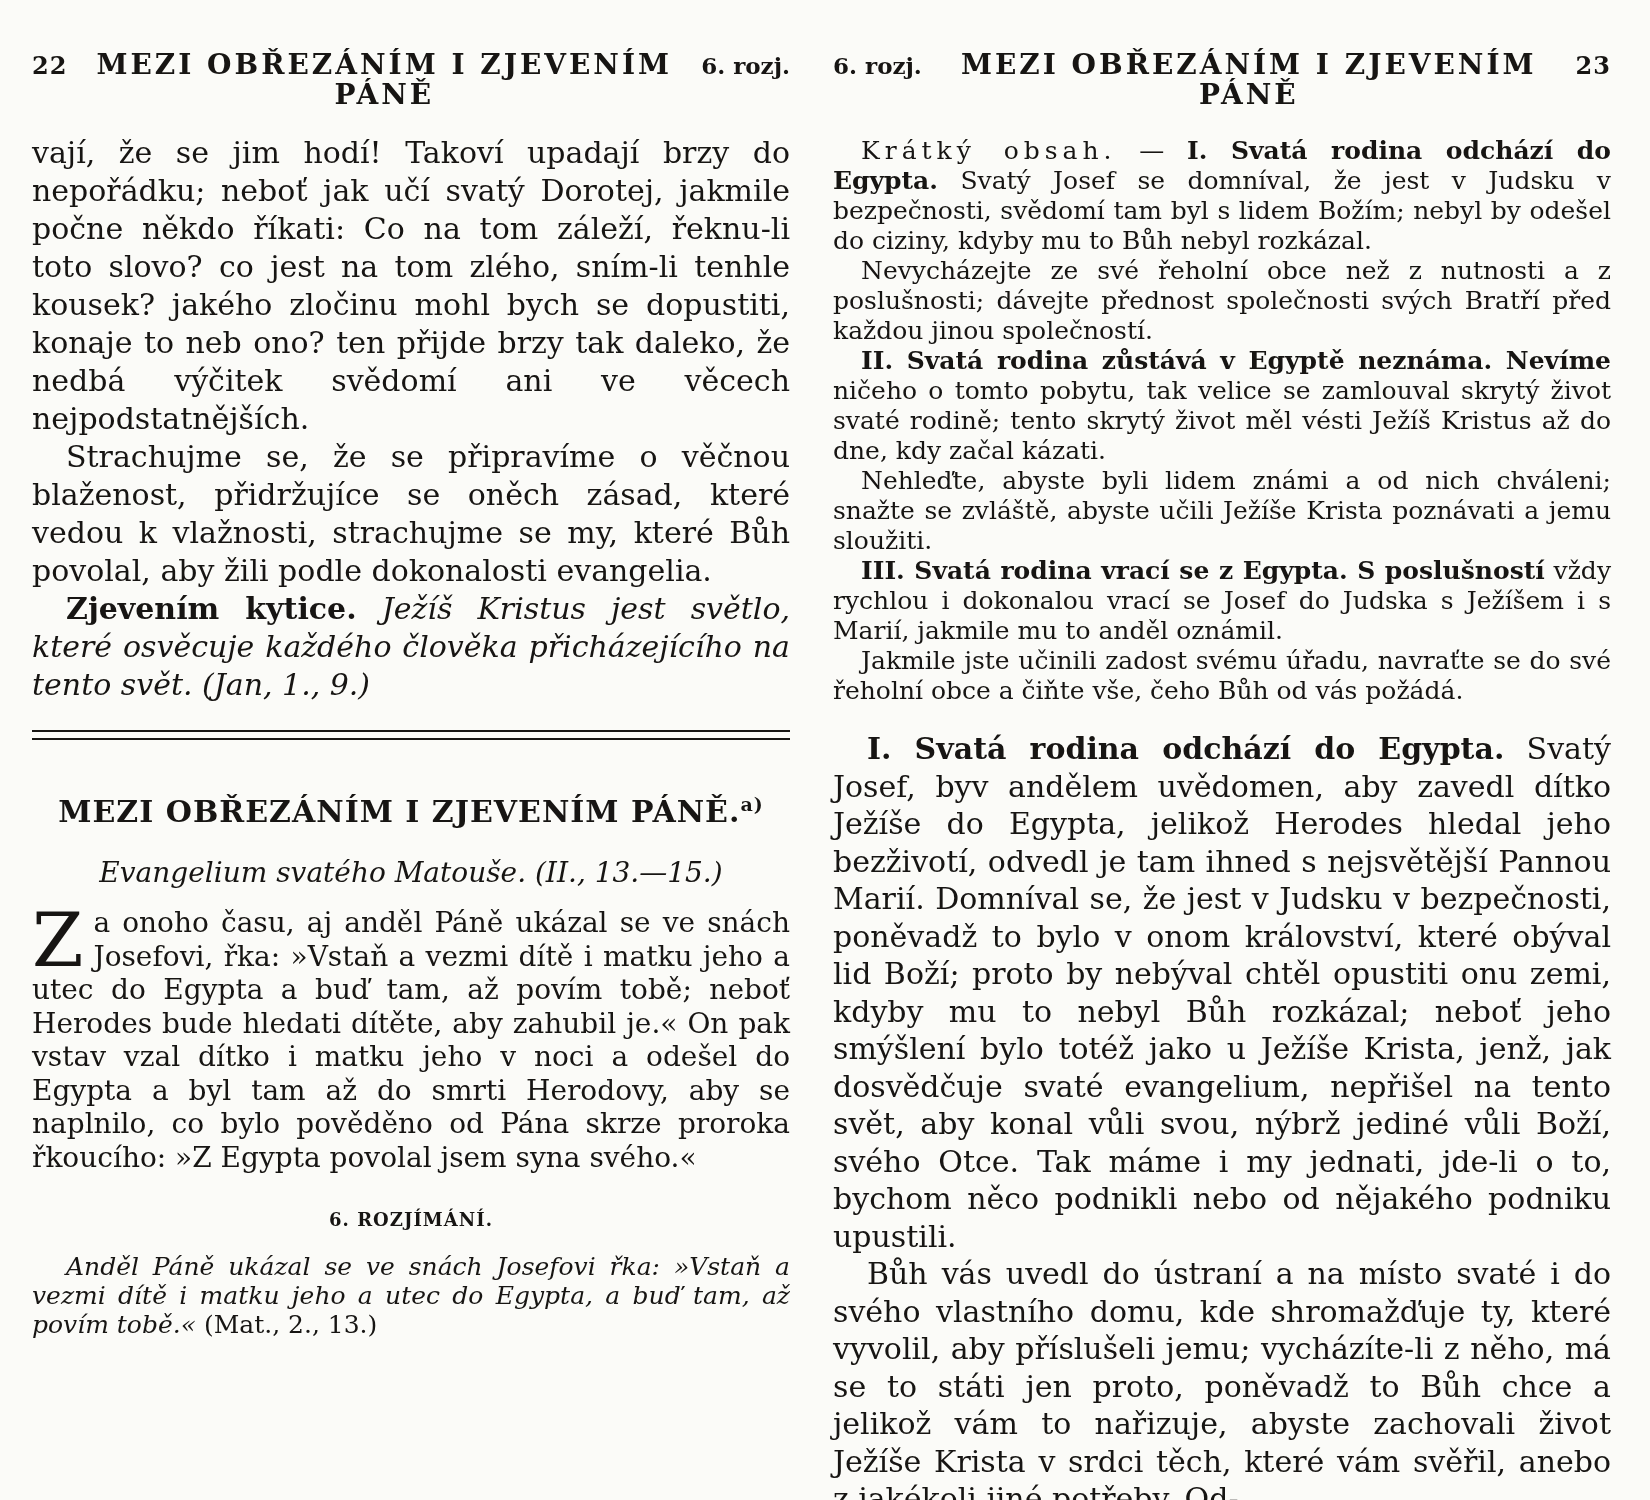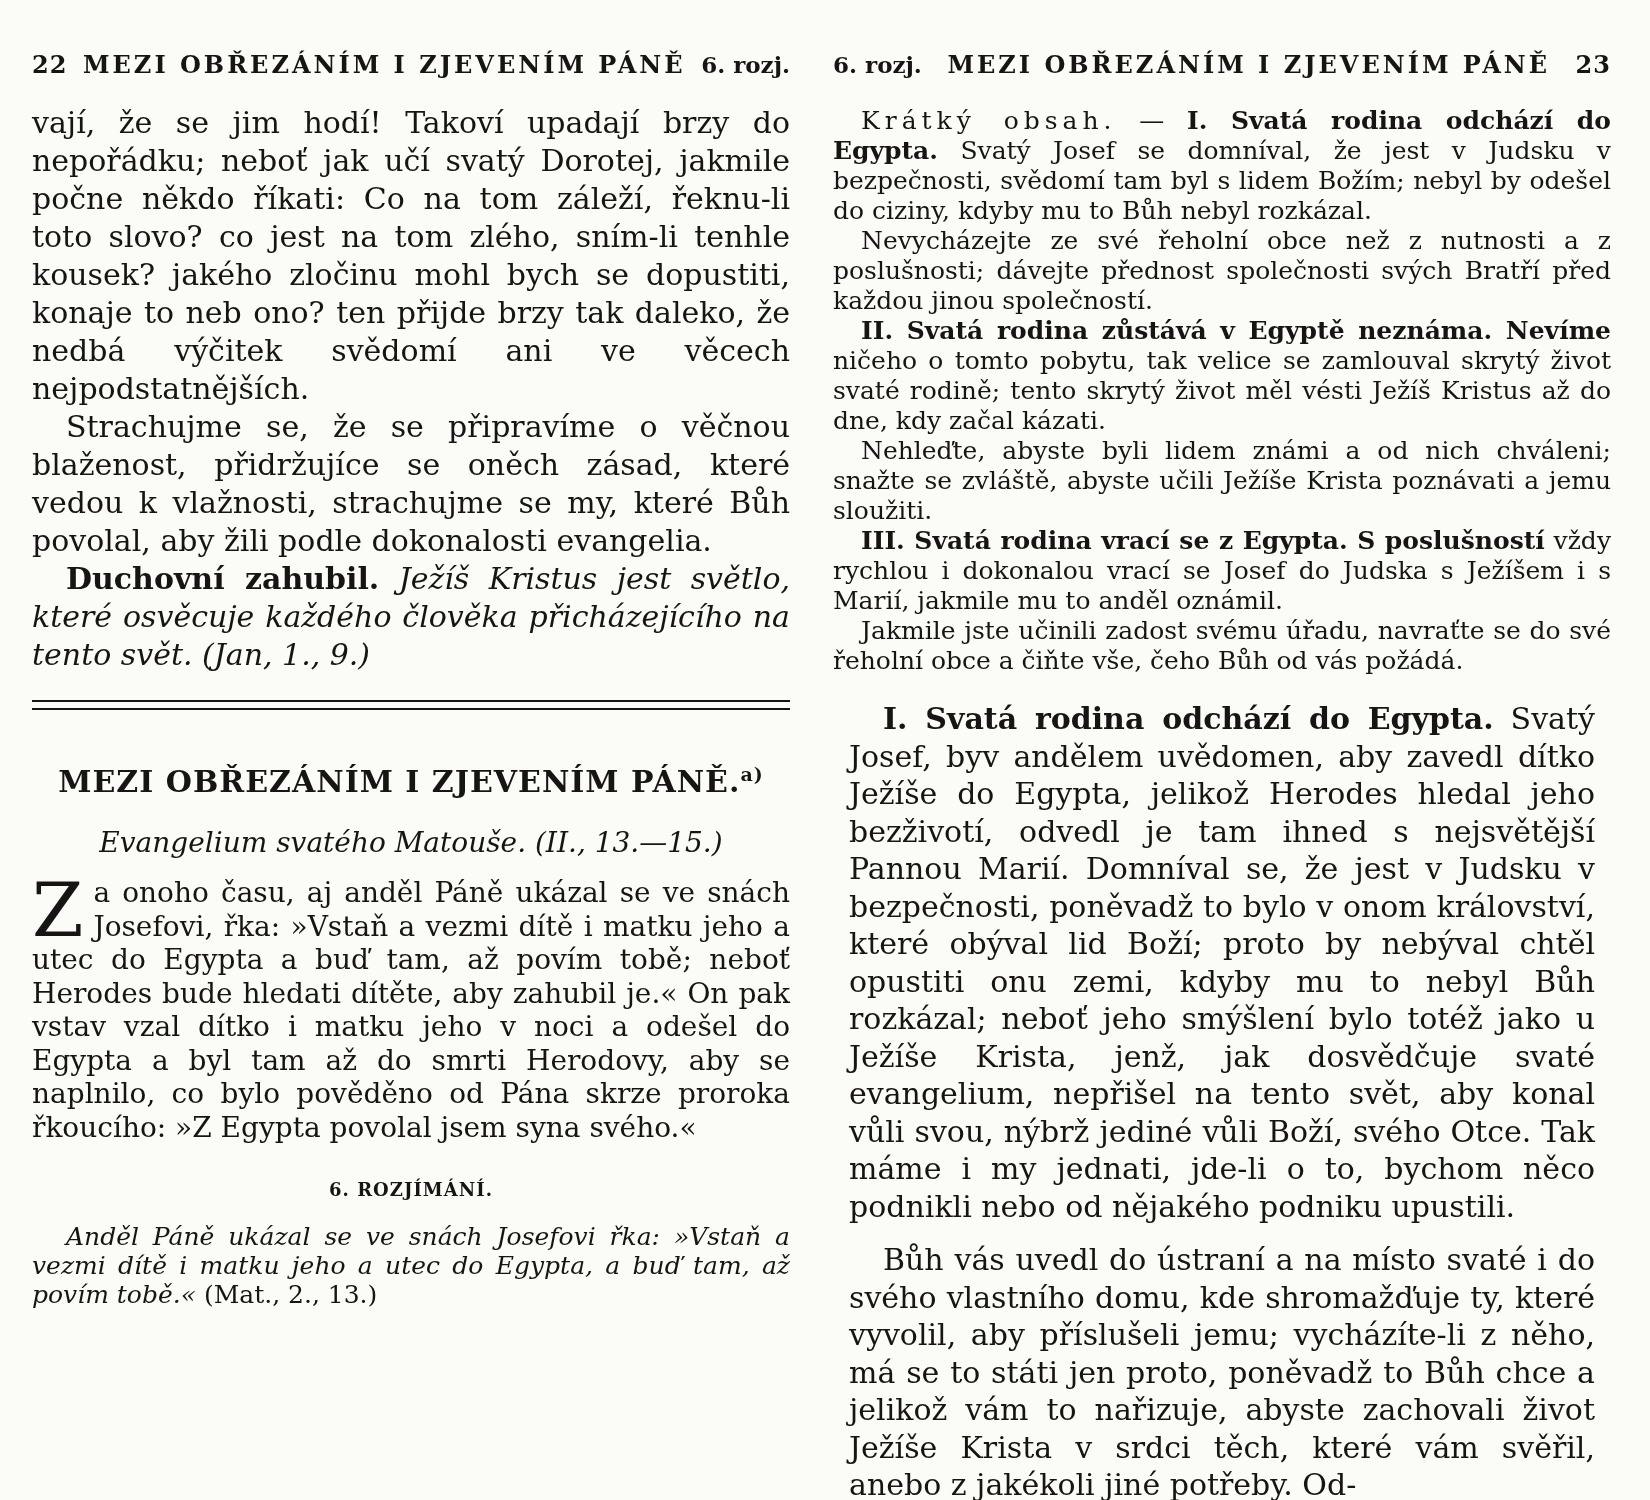--- a/index.html
+++ b/index.html
@@ -28,21 +28,21 @@
     display: flex;
     align-items: baseline;
     font-size: 24px;
     line-height: 30px;
     font-weight: bold;
   }
   .page-header .running-title {
     flex: 1;
     text-align: center;
     letter-spacing: 3px;
-    font-size: 24px;
+    font-size: 28px;
   }
   .page-header .pagenum { font-size: 24px; letter-spacing: 1px; }
   .page-header .secref  { font-size: 23px; }
 
   
   .body-text {
     font-size: 30px;
     line-height: 38px;
     text-align: justify;
     margin: 0;
@@ -136,40 +136,40 @@
   }
   .summary p { margin: 0; text-indent: 28px; }
   .summary .lead-spaced { letter-spacing: 5px; }
   .summary .bold { font-weight: bold; }
 
   .main-text {
     font-size: 30px;
     line-height: 37.5px;
     text-align: justify;
   }
-  .main-text p { margin: 16px; text-indent: 34px; }
+  .main-text p { margin: 0; text-indent: 34px; }
   .main-text .bold { font-weight: bold; }
   p.m1 { margin-top: 24px; }
 </style>
 </head>
 <body>
 
 <div class="page page-left">
 
   <div class="page-header">
     <span class="pagenum">22</span>
     <span class="running-title">MEZI OBŘEZÁNÍM I ZJEVENÍM PÁNĚ</span>
     <span class="secref">6. rozj.</span>
   </div>
 
   <p class="body-text p1">vají, že se jim hodí! Takoví upadají brzy do nepořádku; neboť jak učí svatý Dorotej, jakmile počne někdo říkati: Co na tom záleží, řeknu-li toto slovo? co jest na tom zlého, sním-li tenhle kousek? jakého zločinu mohl bych se dopustiti, konaje to neb ono? ten přijde brzy tak daleko, že nedbá výčitek svědomí ani ve věcech nejpodstatnějších.</p>
 
   <p class="body-text indent">Strachujme se, že se připravíme o věčnou blaženost, přidržujíce se oněch zásad, které vedou k vlažnosti, strachujme se my, které Bůh povolal, aby žili podle dokonalosti evangelia.</p>
 
-  <p class="body-text indent"><span class="bouquet-label">Duchovní zahubil.</span> <span class="bouquet-quote">Ježíš Kristus jest světlo, které osvěcuje každého člověka přicházejícího na tento svět.</span> <span class="bouquet-ref">(Jan, 1., 9.)</span></p>
+  <p class="body-text indent"><span class="bouquet-label">Zjevením kytice.</span> <span class="bouquet-quote">Ježíš Kristus jest světlo, které osvěcuje každého člověka přicházejícího na tento svět.</span> <span class="bouquet-ref">(Jan, 1., 9.)</span></p>
 
   <div class="double-rule"></div>
 
   <div class="chapter-title"><span>MEZI OBŘEZÁNÍM I ZJEVENÍM PÁNĚ.</span><sup>a)</sup></div>
 
   <div class="chapter-subtitle">Evangelium svatého Matouše. (II., 13.—15.)</div>
 
   <p class="gospel"><span class="dropcap">Z</span><span>a onoho času, aj anděl Páně ukázal se ve snách Josefovi, řka: »Vstaň a vezmi dítě i matku jeho a utec do Egypta a buď tam, až povím tobě; neboť Herodes bude hledati dítěte, aby zahubil je.« On pak vstav vzal dítko i matku jeho v noci a odešel do Egypta a byl tam až do smrti Herodovy, aby se naplnilo, co bylo pověděno od Pána skrze proroka řkoucího: »Z Egypta povolal jsem syna svého.«</span></p>
 
   <div class="meditation-number">6. ROZJÍMÁNÍ.</div>

